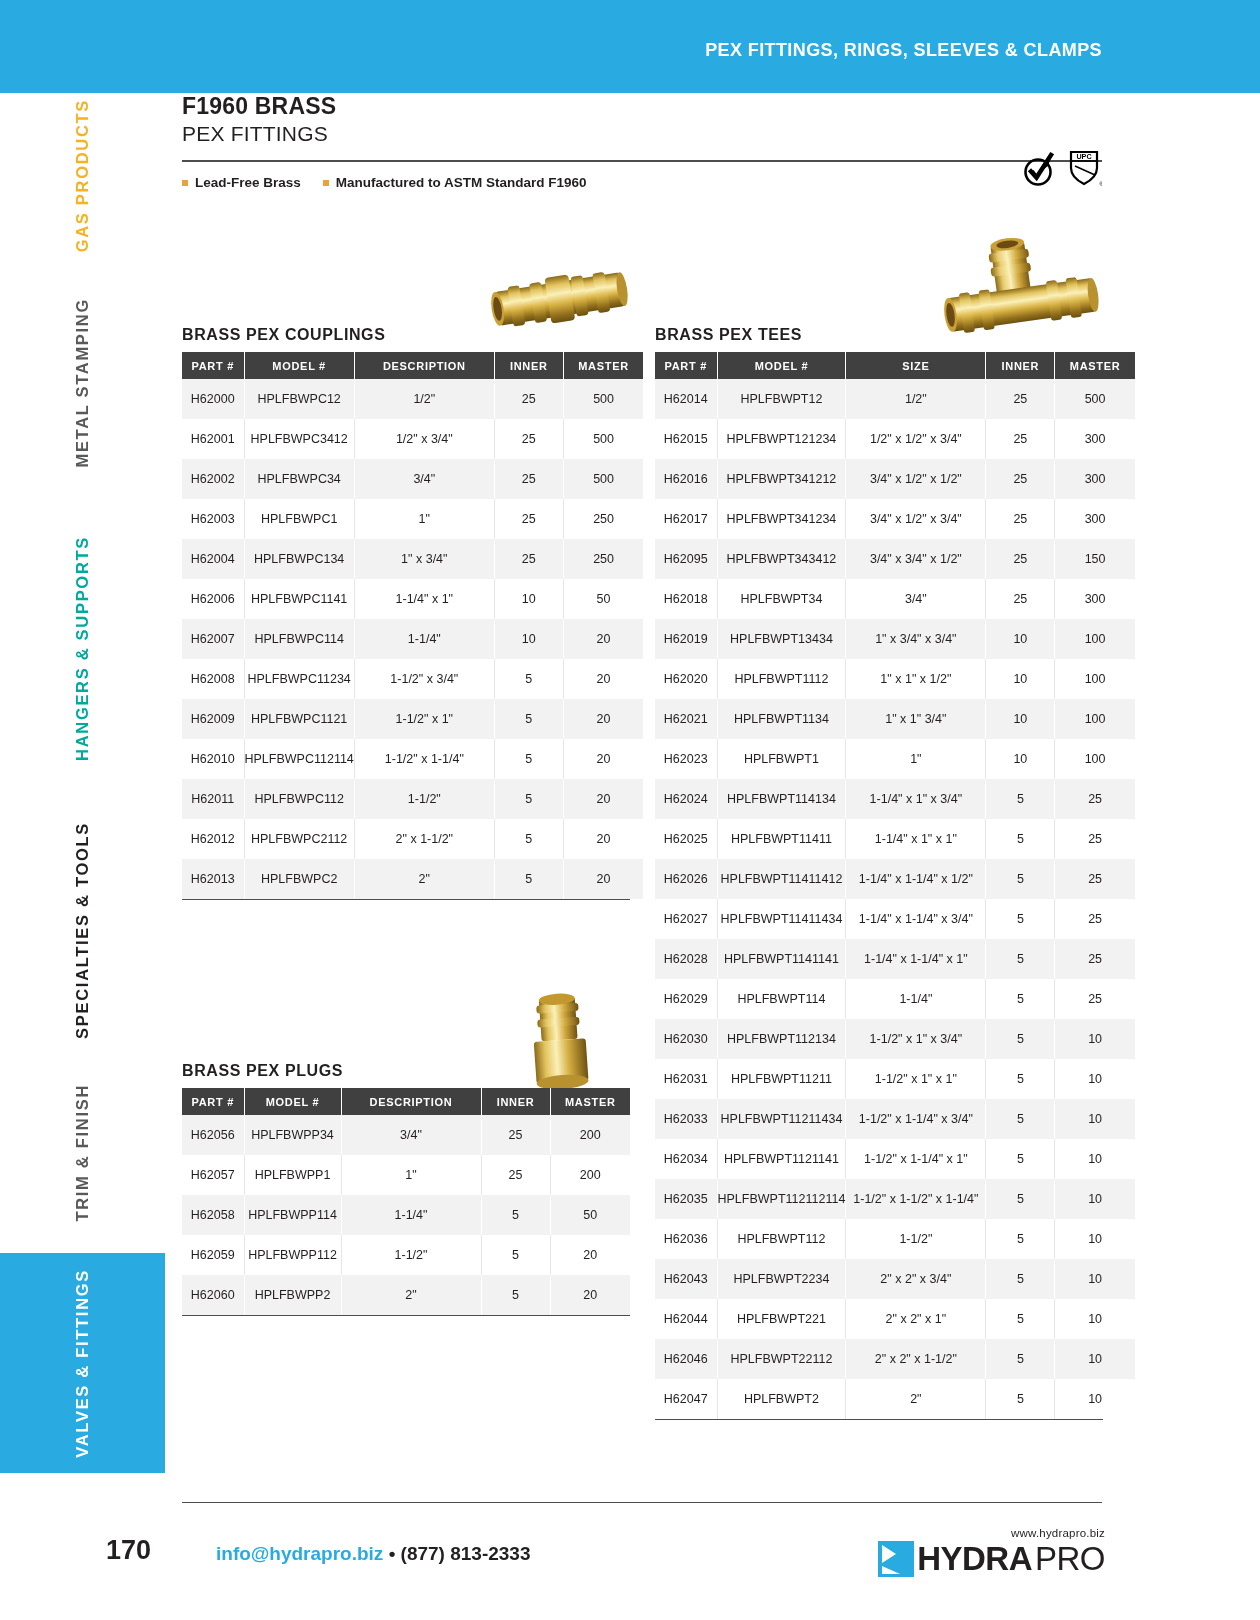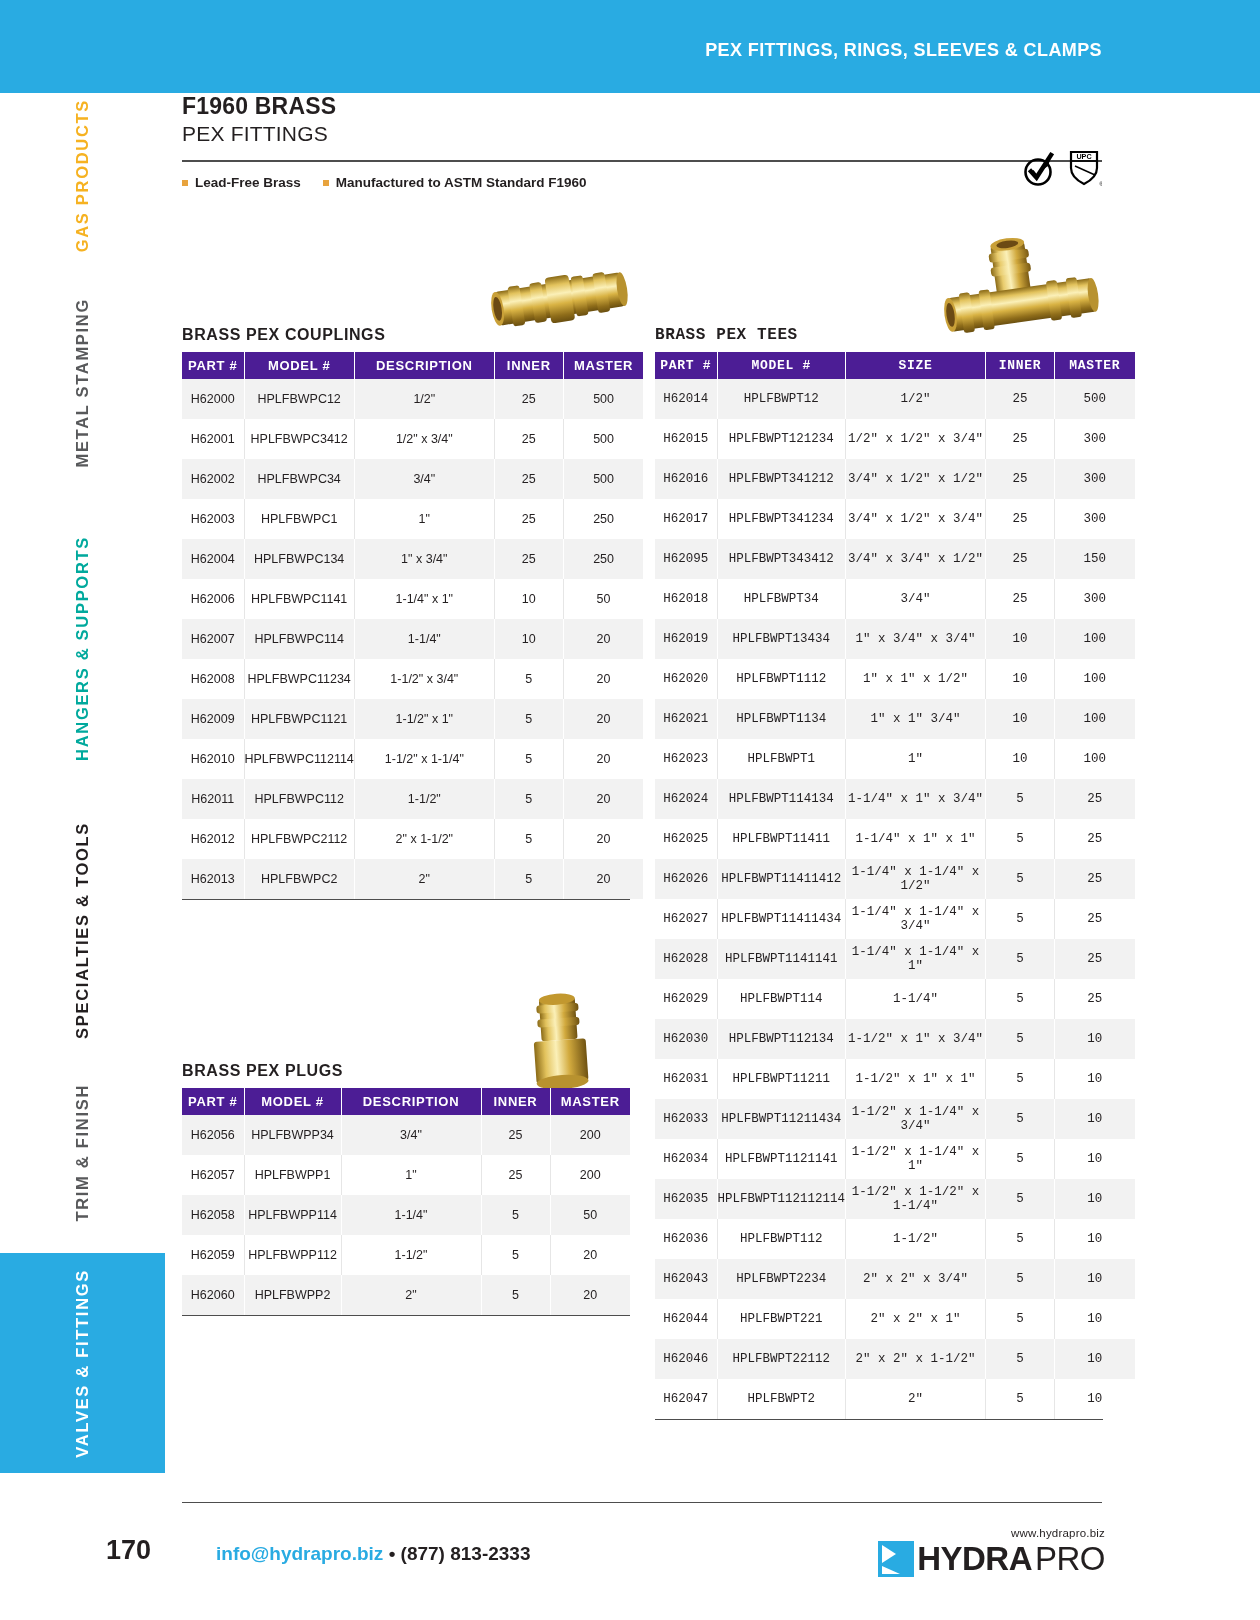--- a/index.html
+++ b/index.html
@@ -66,33 +66,33 @@
   .bullet { width: 6px; height: 6px; background: #E8A33D; display: inline-block; }
 
   
   .certs { position: absolute; right: 158px; top: 148px; display: flex; gap: 9px; align-items: flex-start; }
 
   
   .photo { position: absolute; }
 
   
   .col-left  { position: absolute; left: 182px; }
-  .col-right { position: absolute; left: 655px; font-family: Liberation Mono, monospace; }
+  .col-right { position: absolute; left: 655px; }
 
   .sec-title {
     font-size: 16px; font-weight: bold; color: #231F20;
     letter-spacing: 0.6px; margin-bottom: 8px;
   }
   table.spec {
     border-collapse: collapse;
     table-layout: fixed;
   }
   table.spec thead th {
-    background: #4c1d95; color: #ffffff;
-    font-size: 13px; font-weight: bold; letter-spacing: 0.7px;
+    background: #404040; color: #ffffff;
+    font-size: 11px; font-weight: bold; letter-spacing: 0.7px;
     height: 27px; text-align: center; vertical-align: middle;
     border-right: 1.5px solid #ffffff;
   }
   table.spec thead th:last-child { border-right: none; }
   table.spec tbody td {
     font-size: 12.5px; color: #231F20; text-align: center;
     height: 40px; vertical-align: middle;
     border-right: 1.5px solid #ffffff;
     font-weight: 500;
   }

